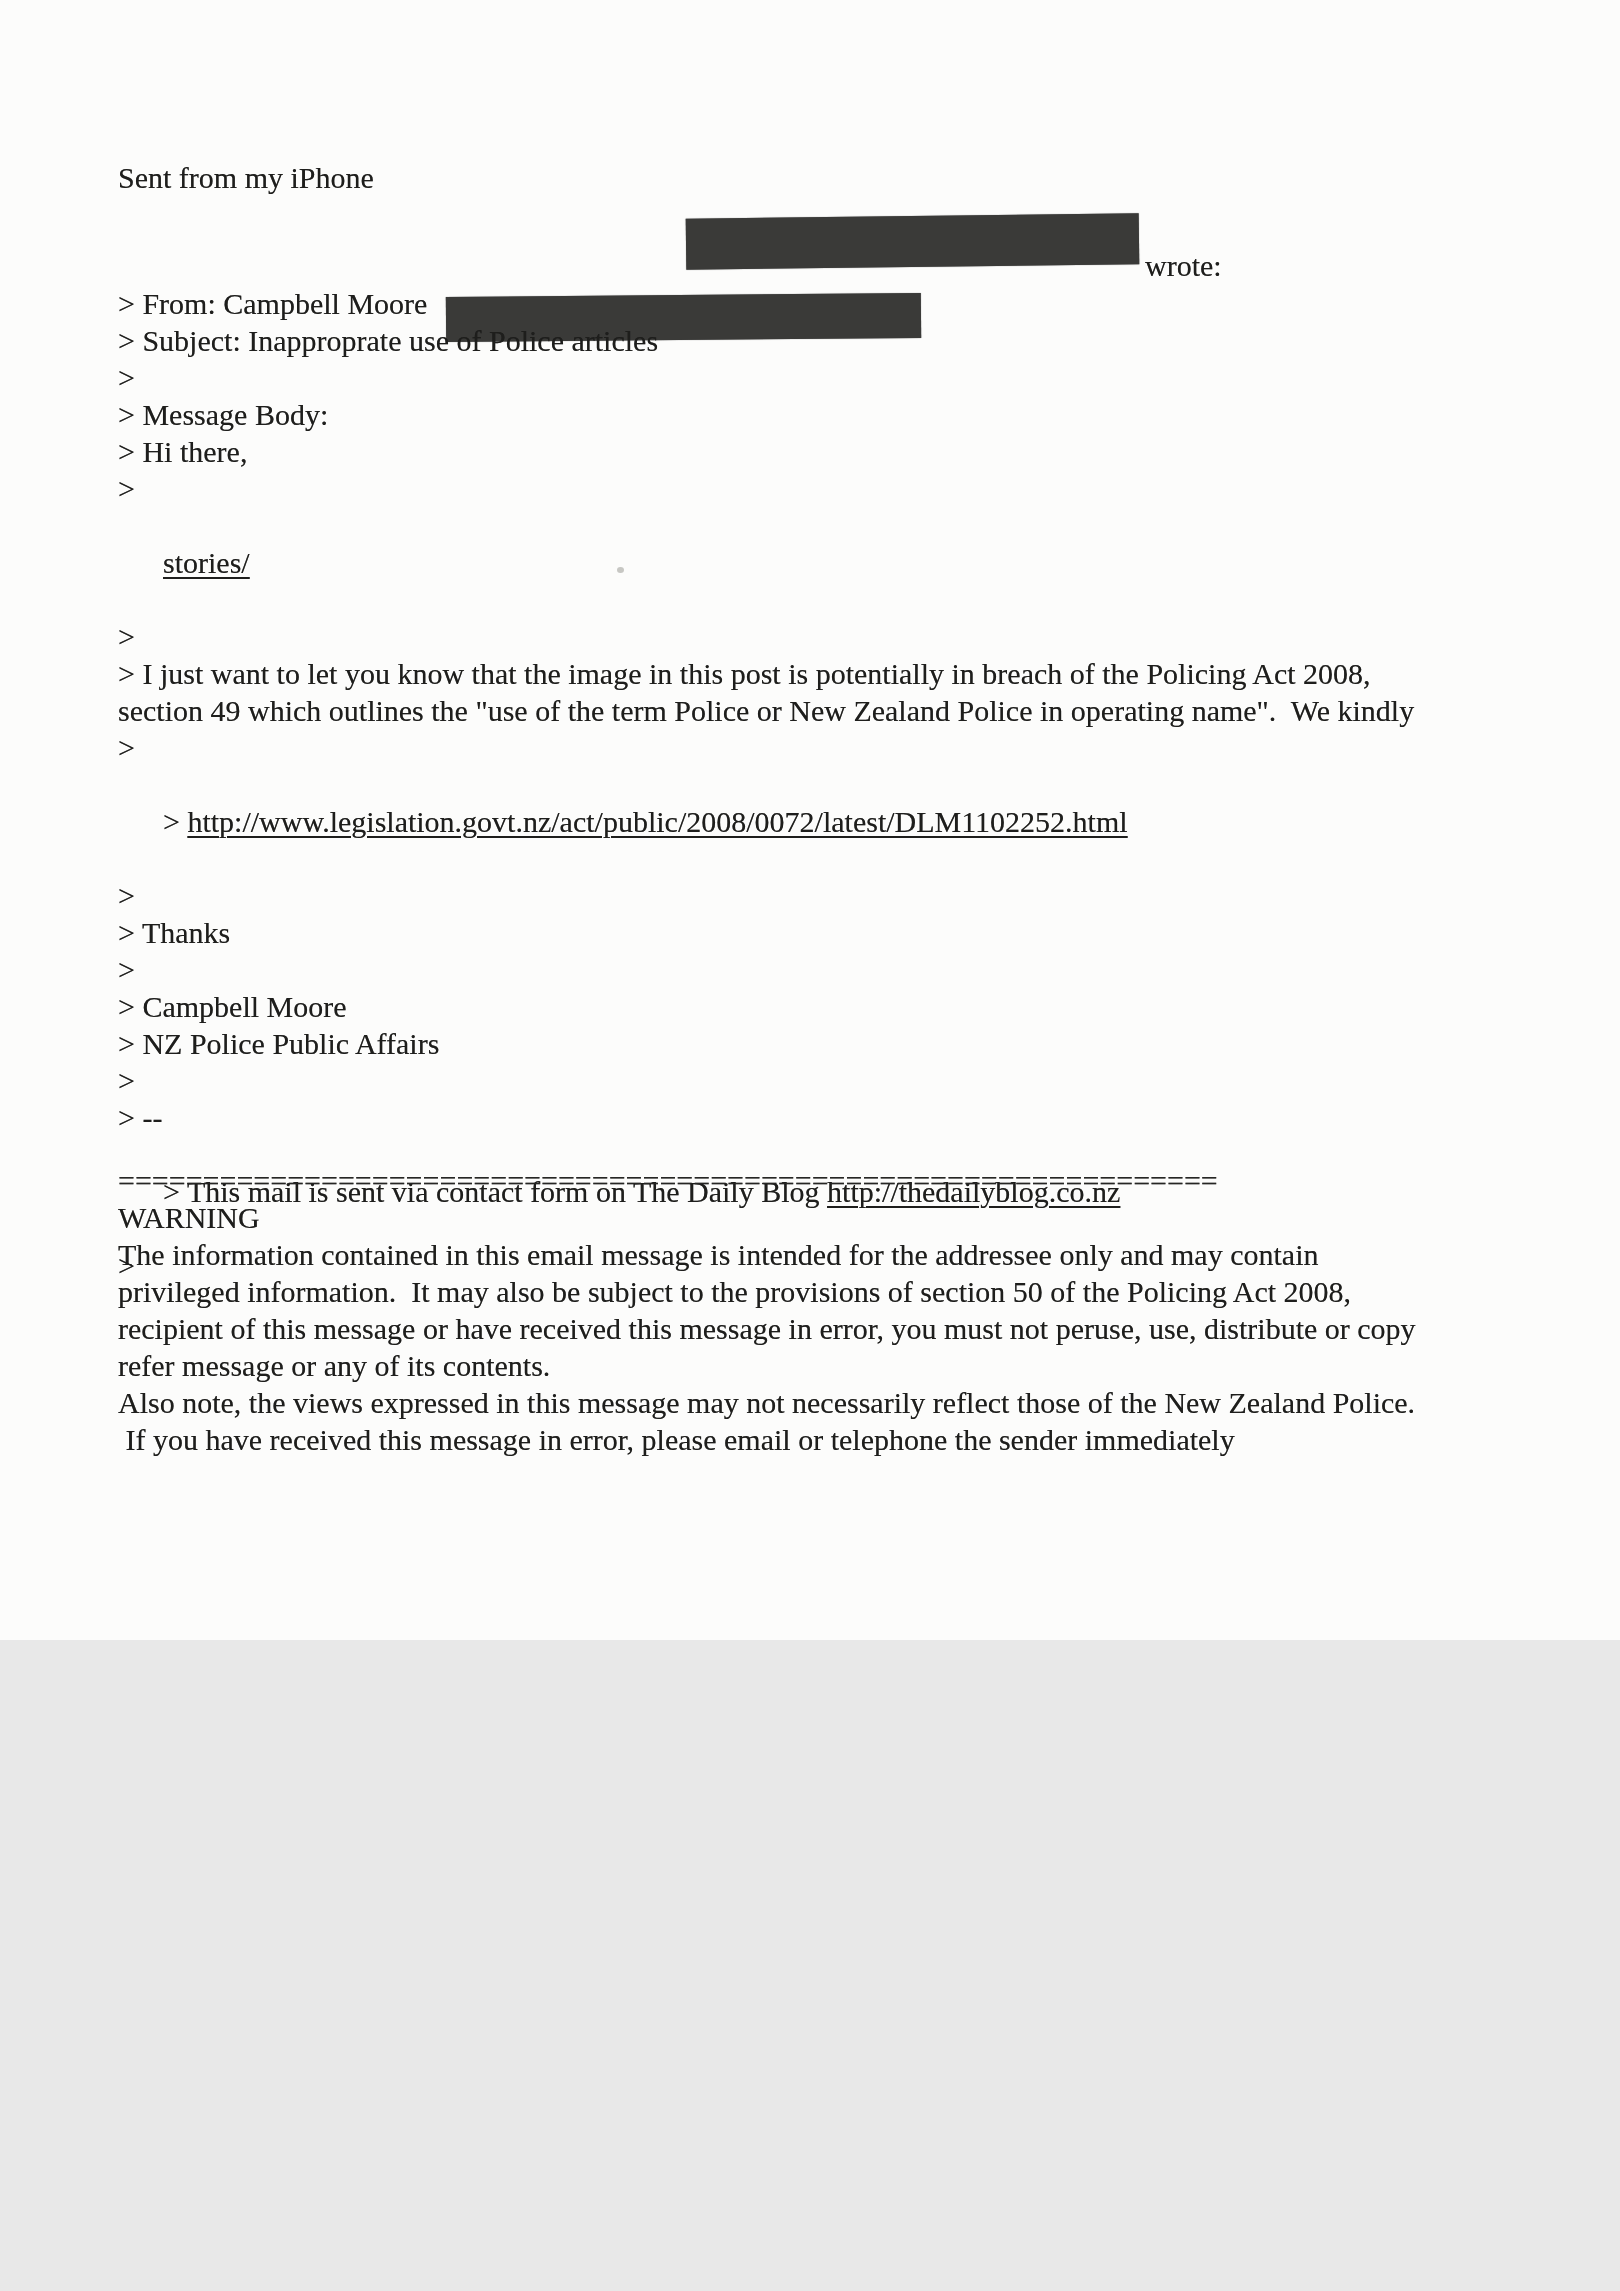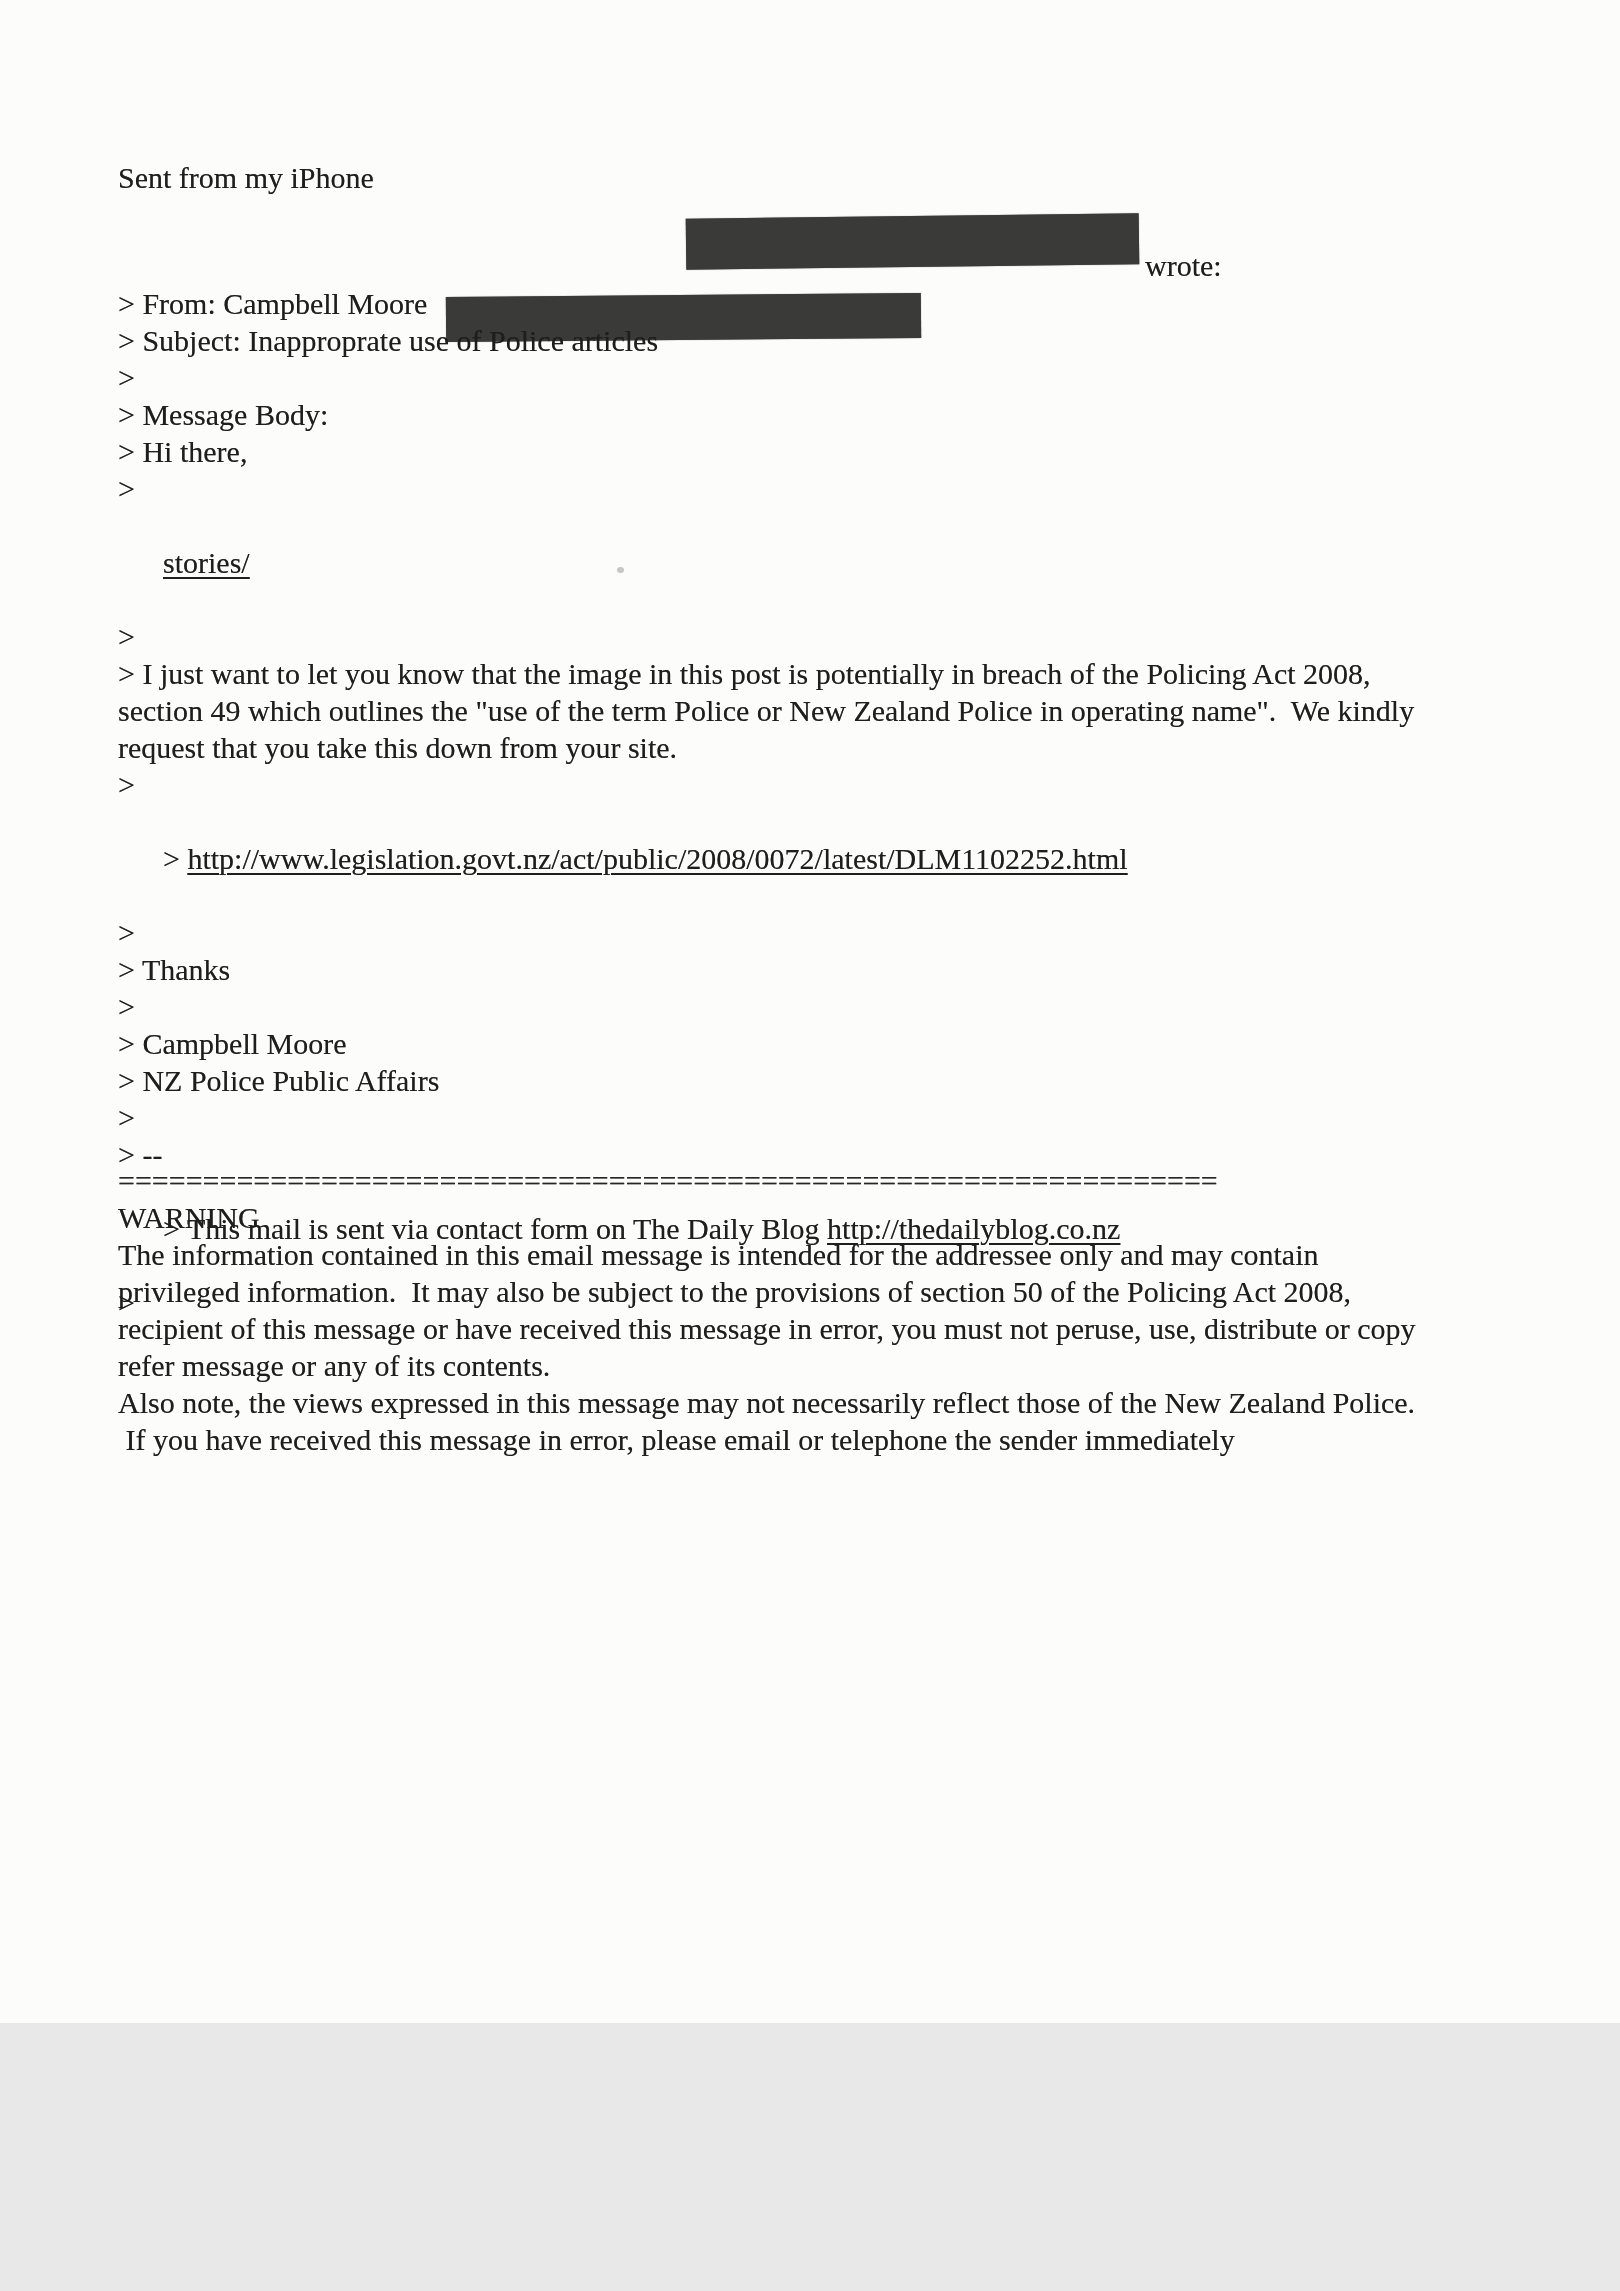--- a/index.html
+++ b/index.html
@@ -1,19 +1,19 @@
 <!DOCTYPE html>
 <html><head>
 <meta charset="utf-8">
 <style>
   html, body { margin: 0; padding: 0; background: #e8e8e8; }
   .page {
     position: relative;
     width: 1620px;
-    height: 2023px;
+    height: 1640px;
     margin: 0 auto;
     background: #fcfcfb;
     font-family: "Liberation Serif", "DejaVu Serif", serif;
     color: #1e1e1c;
     font-size: 30px;
     line-height: 37px;
     overflow: hidden;
     text-shadow: 0 0 0.5px rgba(20,20,20,0.55);
   }
   .abs { position: absolute; left: 118px; }
@@ -67,21 +67,20 @@
     <div class="line">&gt;</div>
     <div class="line">&gt; Message Body:</div>
     <div class="line">&gt; Hi there,</div>
     <div class="line">&gt;</div>
     <div class="line">
       <span class="link">stories/</span>
     </div>
     <div class="line">&gt;</div>
     <div class="line">&gt; I just want to let you know that the image in this post is potentially in breach of the Policing Act 2008,</div>
     <div class="line">section 49 which outlines the "use of the term Police or New Zealand Police in operating name".  We kindly</div>
-    <div class="line">request that you take this down from your site.</div>
     <div class="line">&gt;</div>
     <div class="line">
       <span>&gt; </span><span class="link">http://www.legislation.govt.nz/act/public/2008/0072/latest/DLM1102252.html</span>
     </div>
     <div class="line">&gt;</div>
     <div class="line">&gt; Thanks</div>
     <div class="line">&gt;</div>
     <div class="line">&gt; Campbell Moore</div>
     <div class="line">&gt; NZ Police Public Affairs</div>
     <div class="line">&gt;</div>

